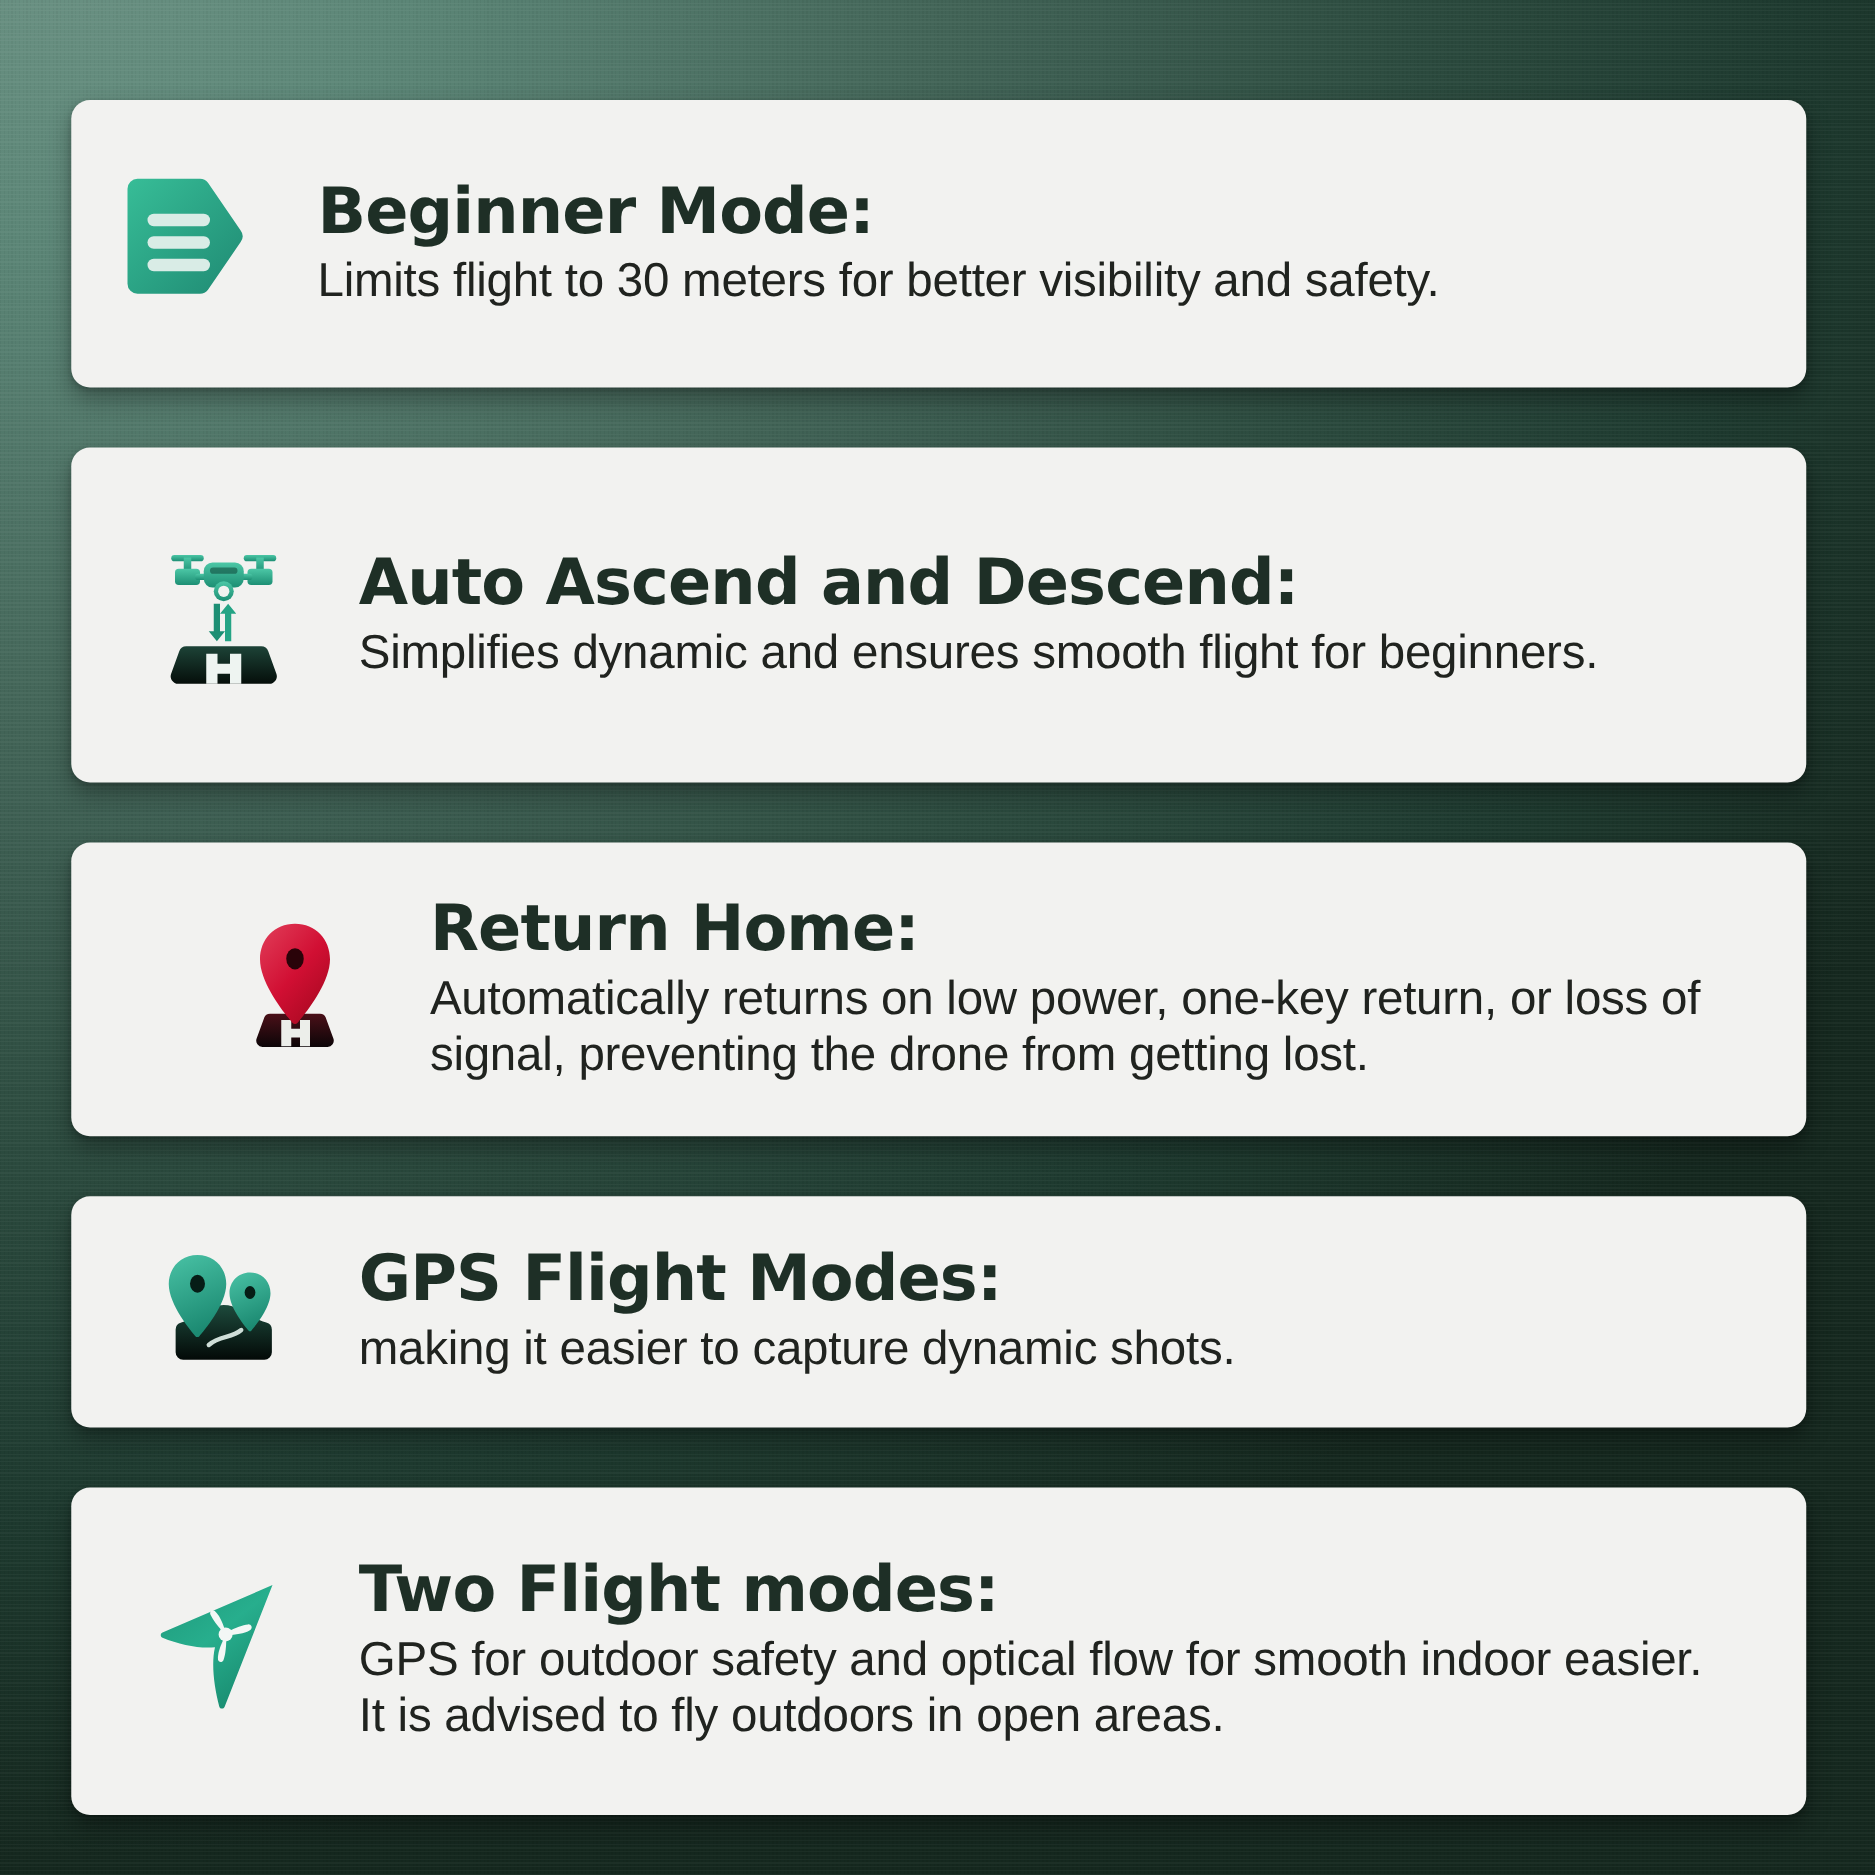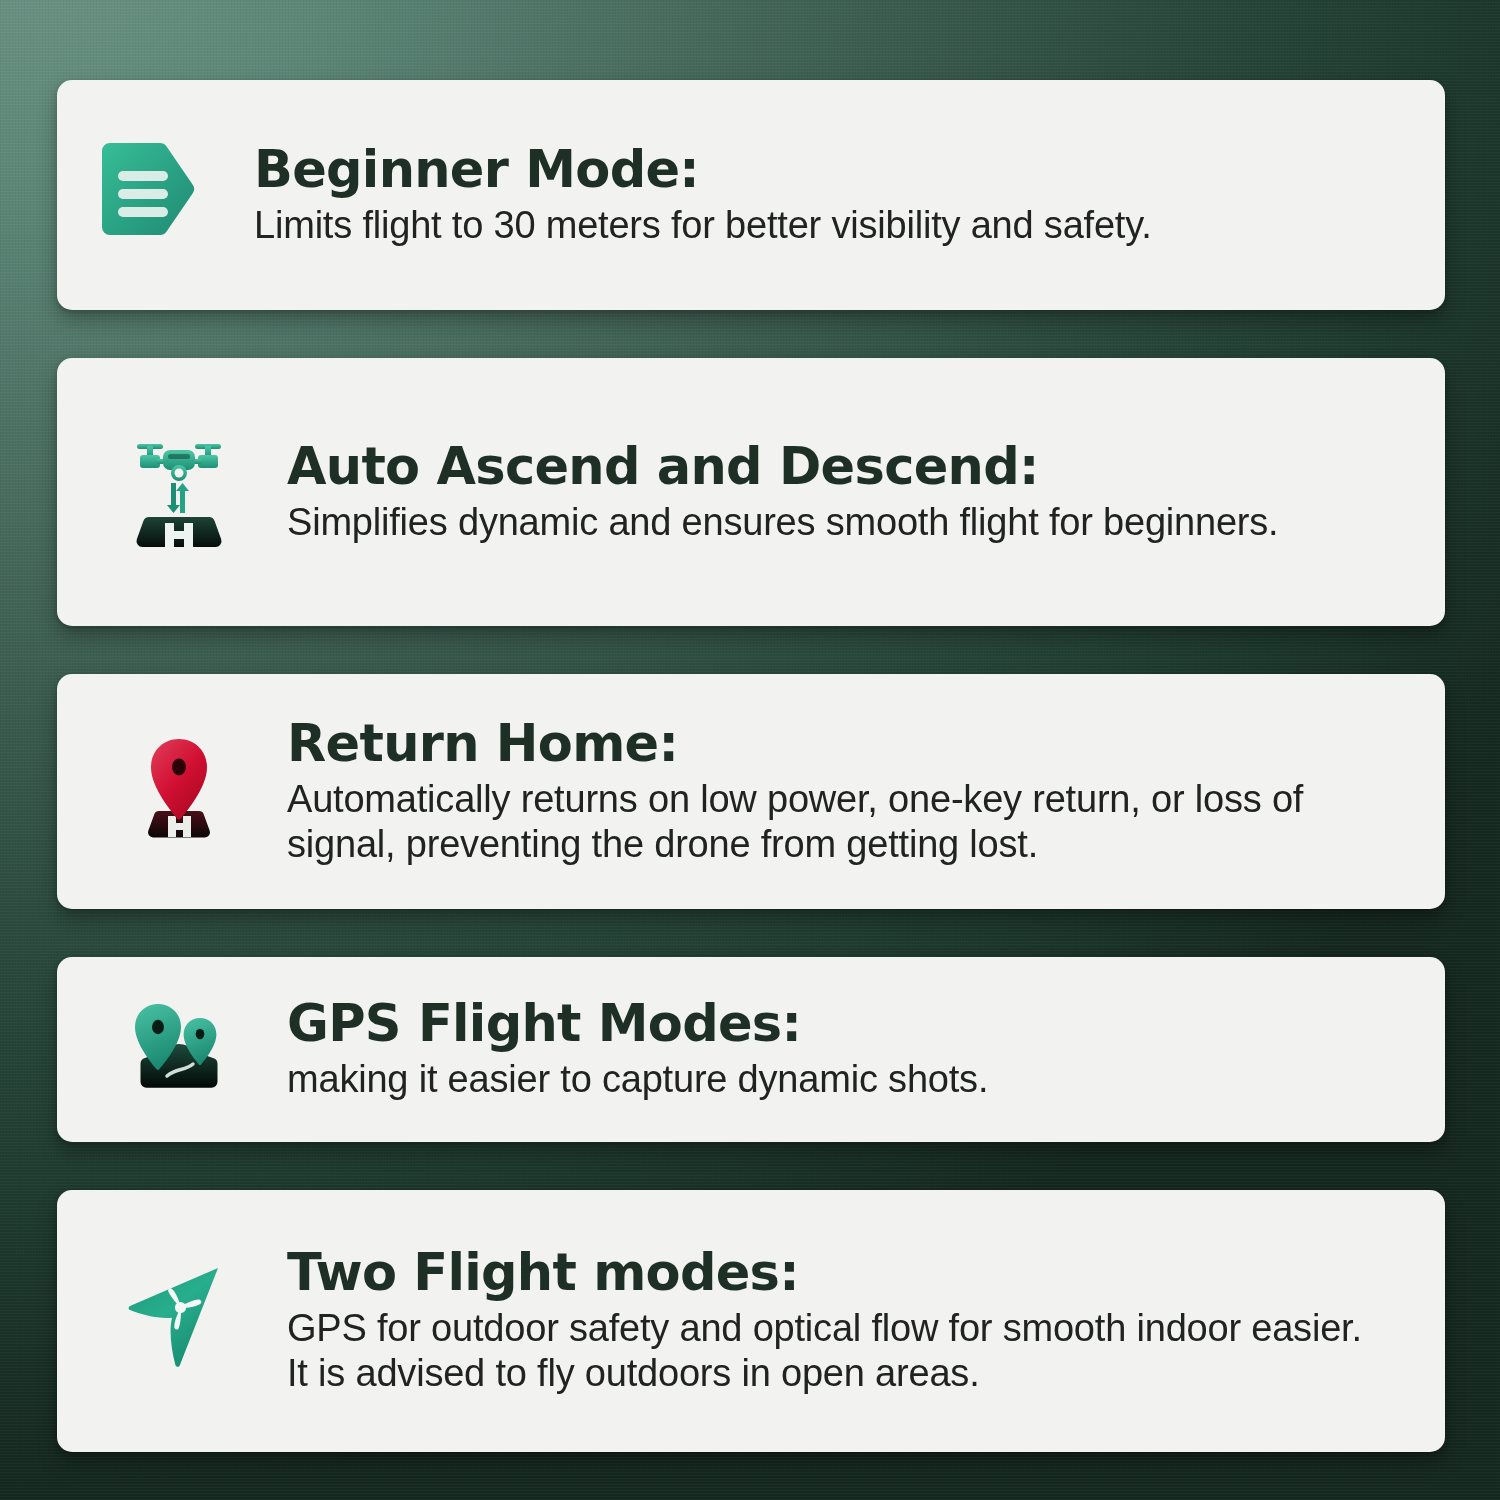--- a/index.html
+++ b/index.html
@@ -39,21 +39,21 @@
     border-radius:15px;
     box-shadow:0 10px 20px rgba(0,0,0,.30), 0 2px 5px rgba(0,0,0,.18);
     display:flex;
     align-items:center;
     box-sizing:border-box;
     padding:0 28px 0 62px;
     position:relative;
   }
   .card.h1{height:230px;padding-left:29px;}
   .card.h2{height:268px;}
-  .card.h3{height:235px;}
+  .card.h3{height:235px;justify-content:center;}
   .card.h4{height:185px;}
   .card.h5{height:262px;}
 
   .icon-wrap{
     width:120px;
     min-width:120px;
     display:flex;
     align-items:center;
     justify-content:center;
   }

